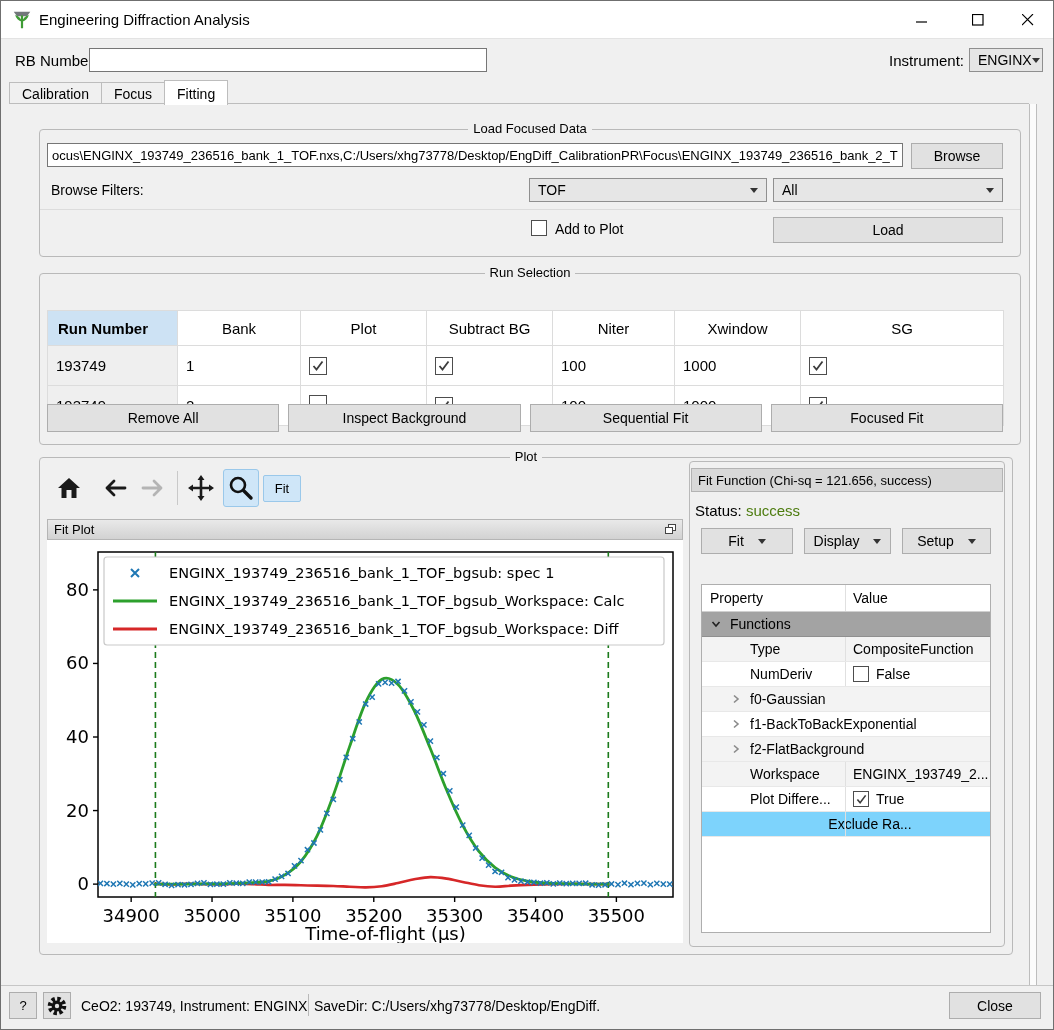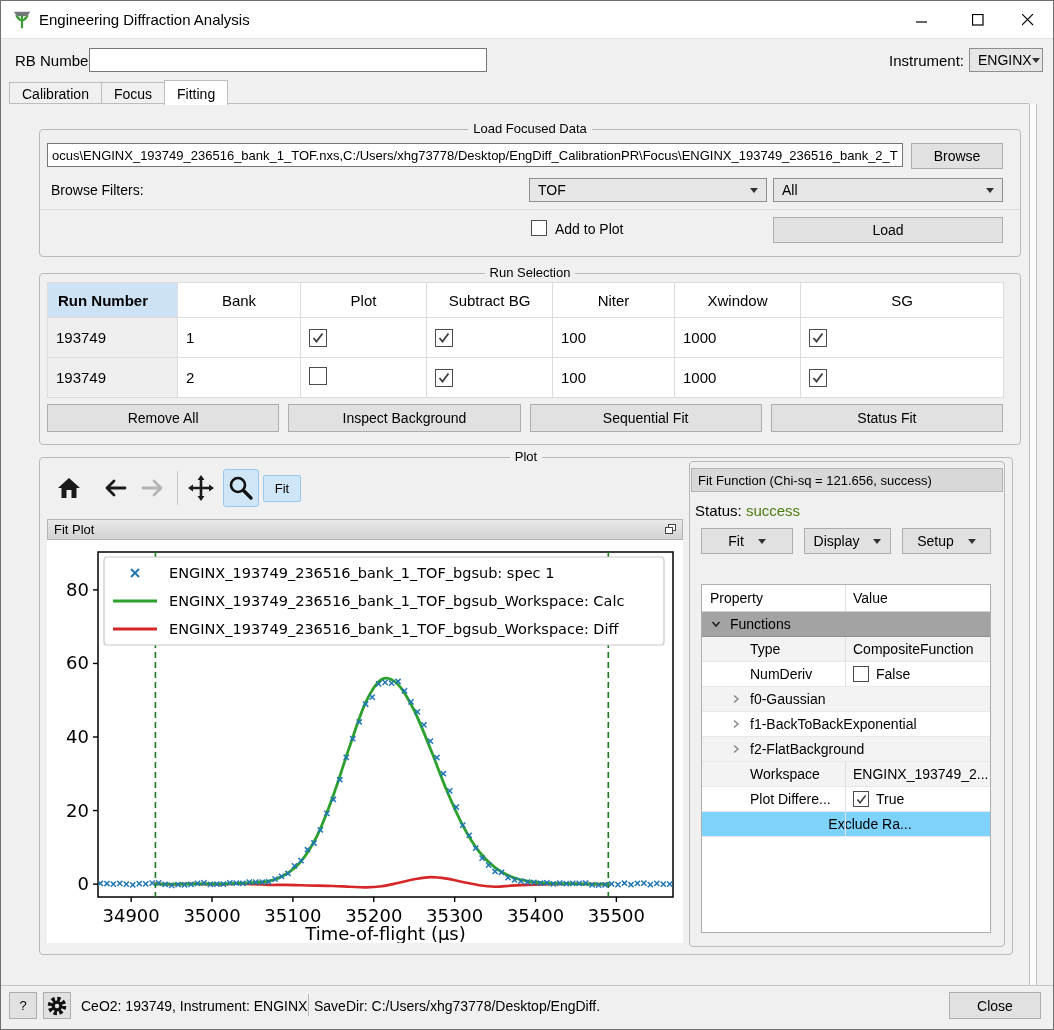--- a/index.html
+++ b/index.html
@@ -40,21 +40,21 @@
     justify-content:center;font-size:14px;cursor:default;}
   .dropbtn .arrow{width:0;height:0;border-left:4px solid transparent;border-right:4px solid transparent;
     border-top:5px solid #333;margin-left:14px;}
 
   
   .cb{width:16px;height:16px;background:#fff;border:1px solid #4d4d4d;display:inline-flex;
     align-items:center;justify-content:center;flex:none;}
   .cb svg{display:block;}
 
   
-  .runtable{border:1px solid #8c8c8c;background:#fff;border-collapse:collapse;table-layout:fixed;}
+  .runtable{border:1px solid #8c8c8c;background:#fff;border-collapse:collapse;table-layout:fixed;margin-top:28px;}
   .runtable th{background:#fff;font-weight:normal;font-size:15px;border:1px solid #dcdcdc;height:32px;}
   .runtable th.runhdr{background:#cde2f4;font-weight:bold;text-align:left;padding-left:10px;}
   .runtable td{border:1px solid #dcdcdc;height:37px;font-size:15px;padding-left:8px;background:#fff;}
   .runtable td.first{background:#efefef;}
 
   
   .mpl-tool{position:absolute;width:36px;height:38px;display:flex;align-items:center;justify-content:center;border-radius:3px;}
   .mpl-tool.checked{background:#cfe6f8;border:1px solid #9ac8ea;}
   .fitbtn{position:absolute;background:#cfe6f8;border:1px solid #9ac8ea;border-radius:2px;
     font-size:13px;display:flex;align-items:center;justify-content:center;}
@@ -214,21 +214,21 @@
                 <path d="M1.5 6 L4.5 9.5 L10.5 1.5" stroke="#3c3c3c" stroke-width="1.8" fill="none"></path>
               </svg>
             </span></td>
         </tr>
       </tbody>
     </table>
   <div class="abs" id="runbuttons" style="left:46px;top:403px;width:956px;height:28px;display:flex;gap:9px">
       <div class="btn" style="flex: 1 1 0%;">Remove All</div>
       <div class="btn" style="flex: 1 1 0%;">Inspect Background</div>
       <div class="btn" style="flex: 1 1 0%;">Sequential Fit</div>
-      <div class="btn" style="flex: 1 1 0%;">Status Fit</div>
+      <div class="btn" style="flex: 1 1 0%;">Focused Fit</div>
     </div>
 
   <div class="abs groupbox" style="left:38px;top:456px;width:974px;height:498px">
     <div class="gb-title"><span>Plot</span></div>
   </div>
 
   <div class="mpl-tool abs" style="left:50px;top:468px">
     <svg width="26" height="26" viewBox="0 0 26 26">
       <path d="M2 13 L13 3 L24 13 L20.5 13 L20.5 23 L5.5 23 L5.5 13 Z" fill="#1a1a1a"></path>
       <rect x="10.5" y="15" width="5" height="8" fill="#f0f0f0"></rect>

